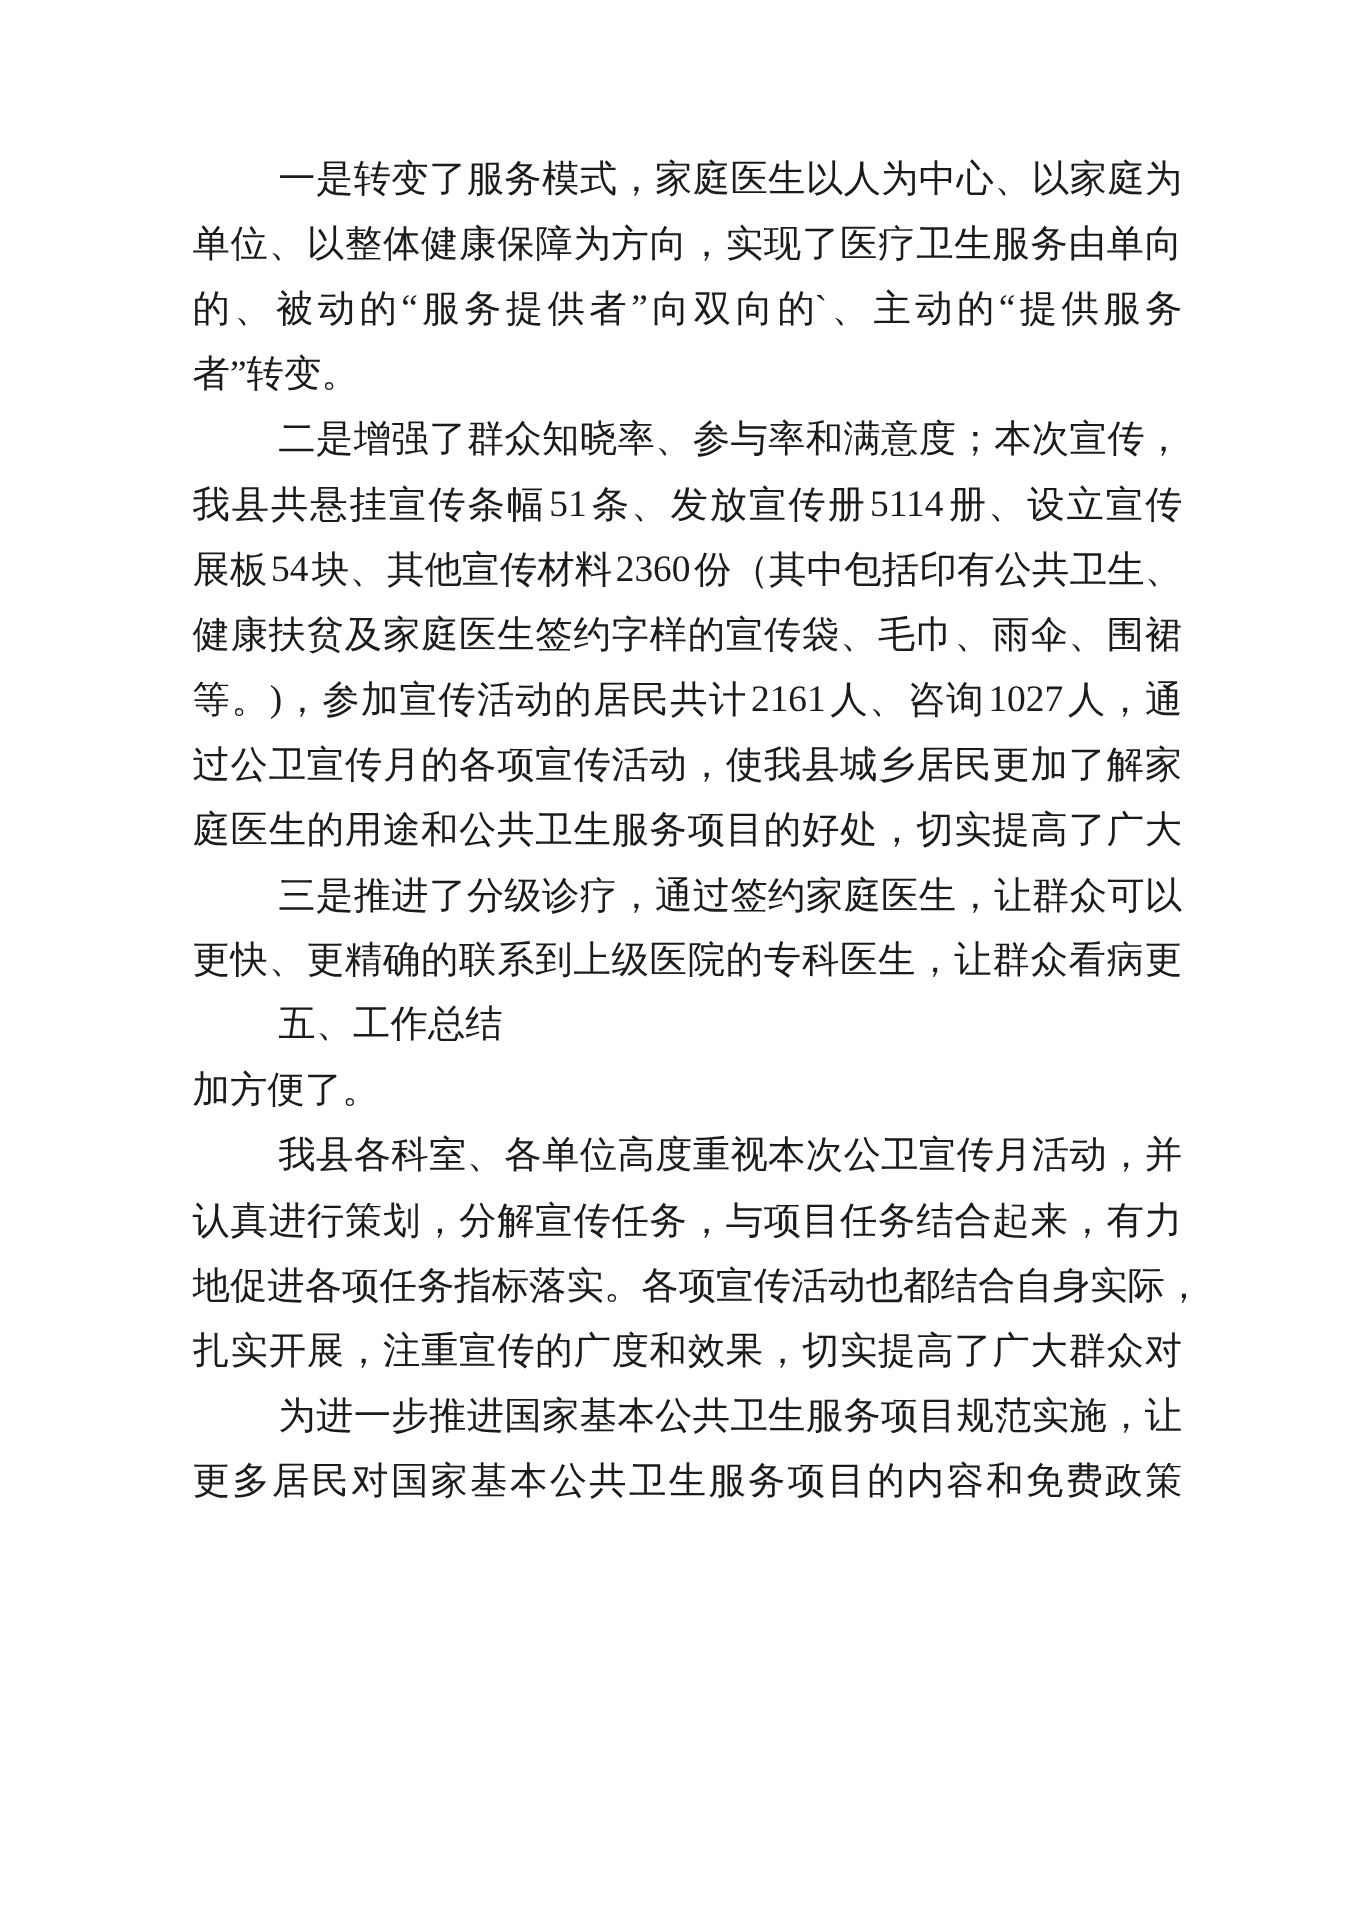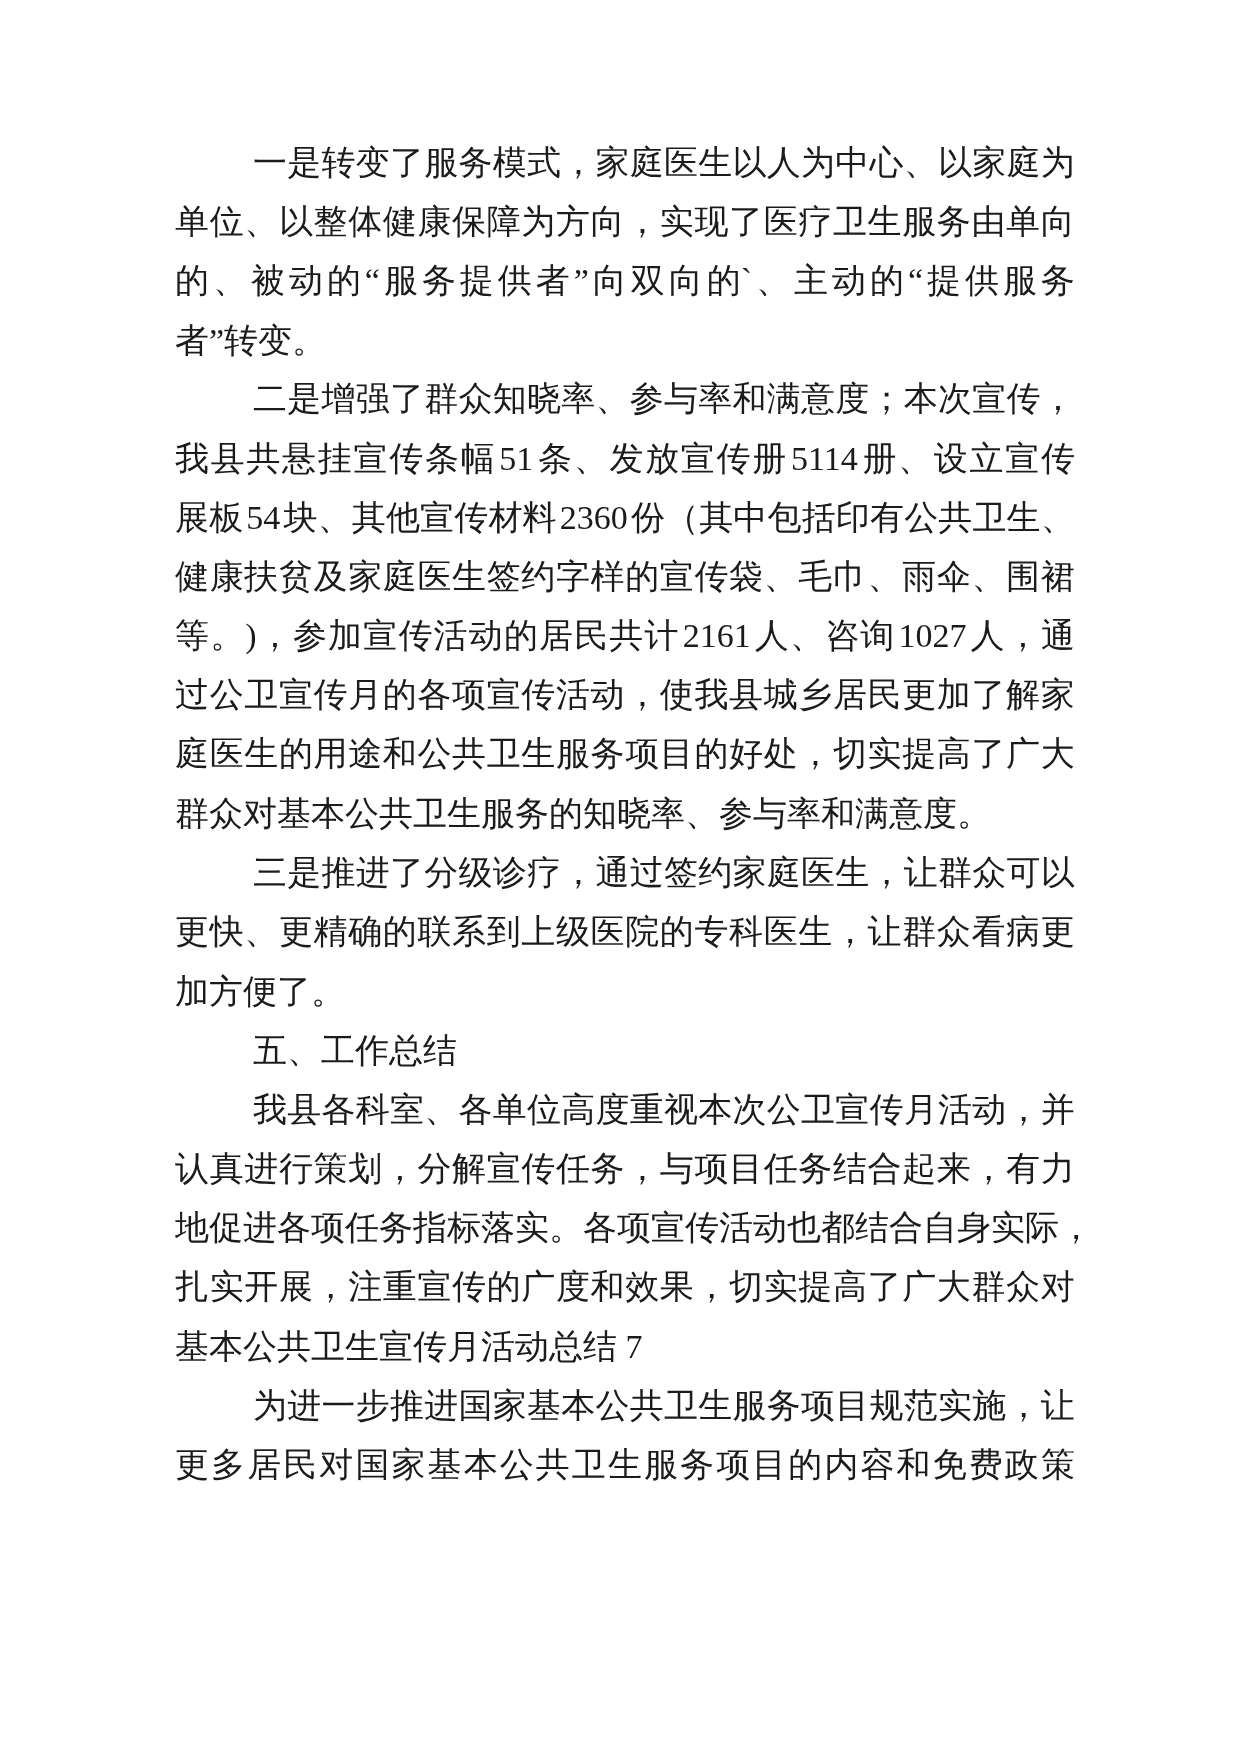--- a/index.html
+++ b/index.html
@@ -313,21 +313,20 @@
         <span class="tok">处</span>
         <span class="tok">，</span>
         <span class="tok">切</span>
         <span class="tok">实</span>
         <span class="tok">提</span>
         <span class="tok">高</span>
         <span class="tok">了</span>
         <span class="tok">广</span>
         <span class="tok">大</span>
       </div>
-      <div class="line plain">群众对基本公共卫生服务的知晓率、参与率和满意度。</div>
       <div class="line fill indent">
         <span class="tok">三</span>
         <span class="tok">是</span>
         <span class="tok">推</span>
         <span class="tok">进</span>
         <span class="tok">了</span>
         <span class="tok">分</span>
         <span class="tok">级</span>
         <span class="tok">诊</span>
         <span class="tok">疗</span>
@@ -368,22 +367,22 @@
         <span class="tok">医</span>
         <span class="tok">生</span>
         <span class="tok">，</span>
         <span class="tok">让</span>
         <span class="tok">群</span>
         <span class="tok">众</span>
         <span class="tok">看</span>
         <span class="tok">病</span>
         <span class="tok">更</span>
       </div>
+      <div class="line plain indent">五、工作总结</div>
       <div class="line plain">加方便了。</div>
-      <div class="line plain indent">五、工作总结</div>
       <div class="line fill indent">
         <span class="tok">我</span>
         <span class="tok">县</span>
         <span class="tok">各</span>
         <span class="tok">科</span>
         <span class="tok">室</span>
         <span class="tok">、</span>
         <span class="tok">各</span>
         <span class="tok">单</span>
         <span class="tok">位</span>
@@ -481,21 +480,20 @@
         <span class="tok">实</span>
         <span class="tok">提</span>
         <span class="tok">高</span>
         <span class="tok">了</span>
         <span class="tok">广</span>
         <span class="tok">大</span>
         <span class="tok">群</span>
         <span class="tok">众</span>
         <span class="tok">对</span>
       </div>
-      <div class="line plain">基本公共卫生宣传月活动总结 7</div>
       <div class="line fill indent">
         <span class="tok">为</span>
         <span class="tok">进</span>
         <span class="tok">一</span>
         <span class="tok">步</span>
         <span class="tok">推</span>
         <span class="tok">进</span>
         <span class="tok">国</span>
         <span class="tok">家</span>
         <span class="tok">基</span>

